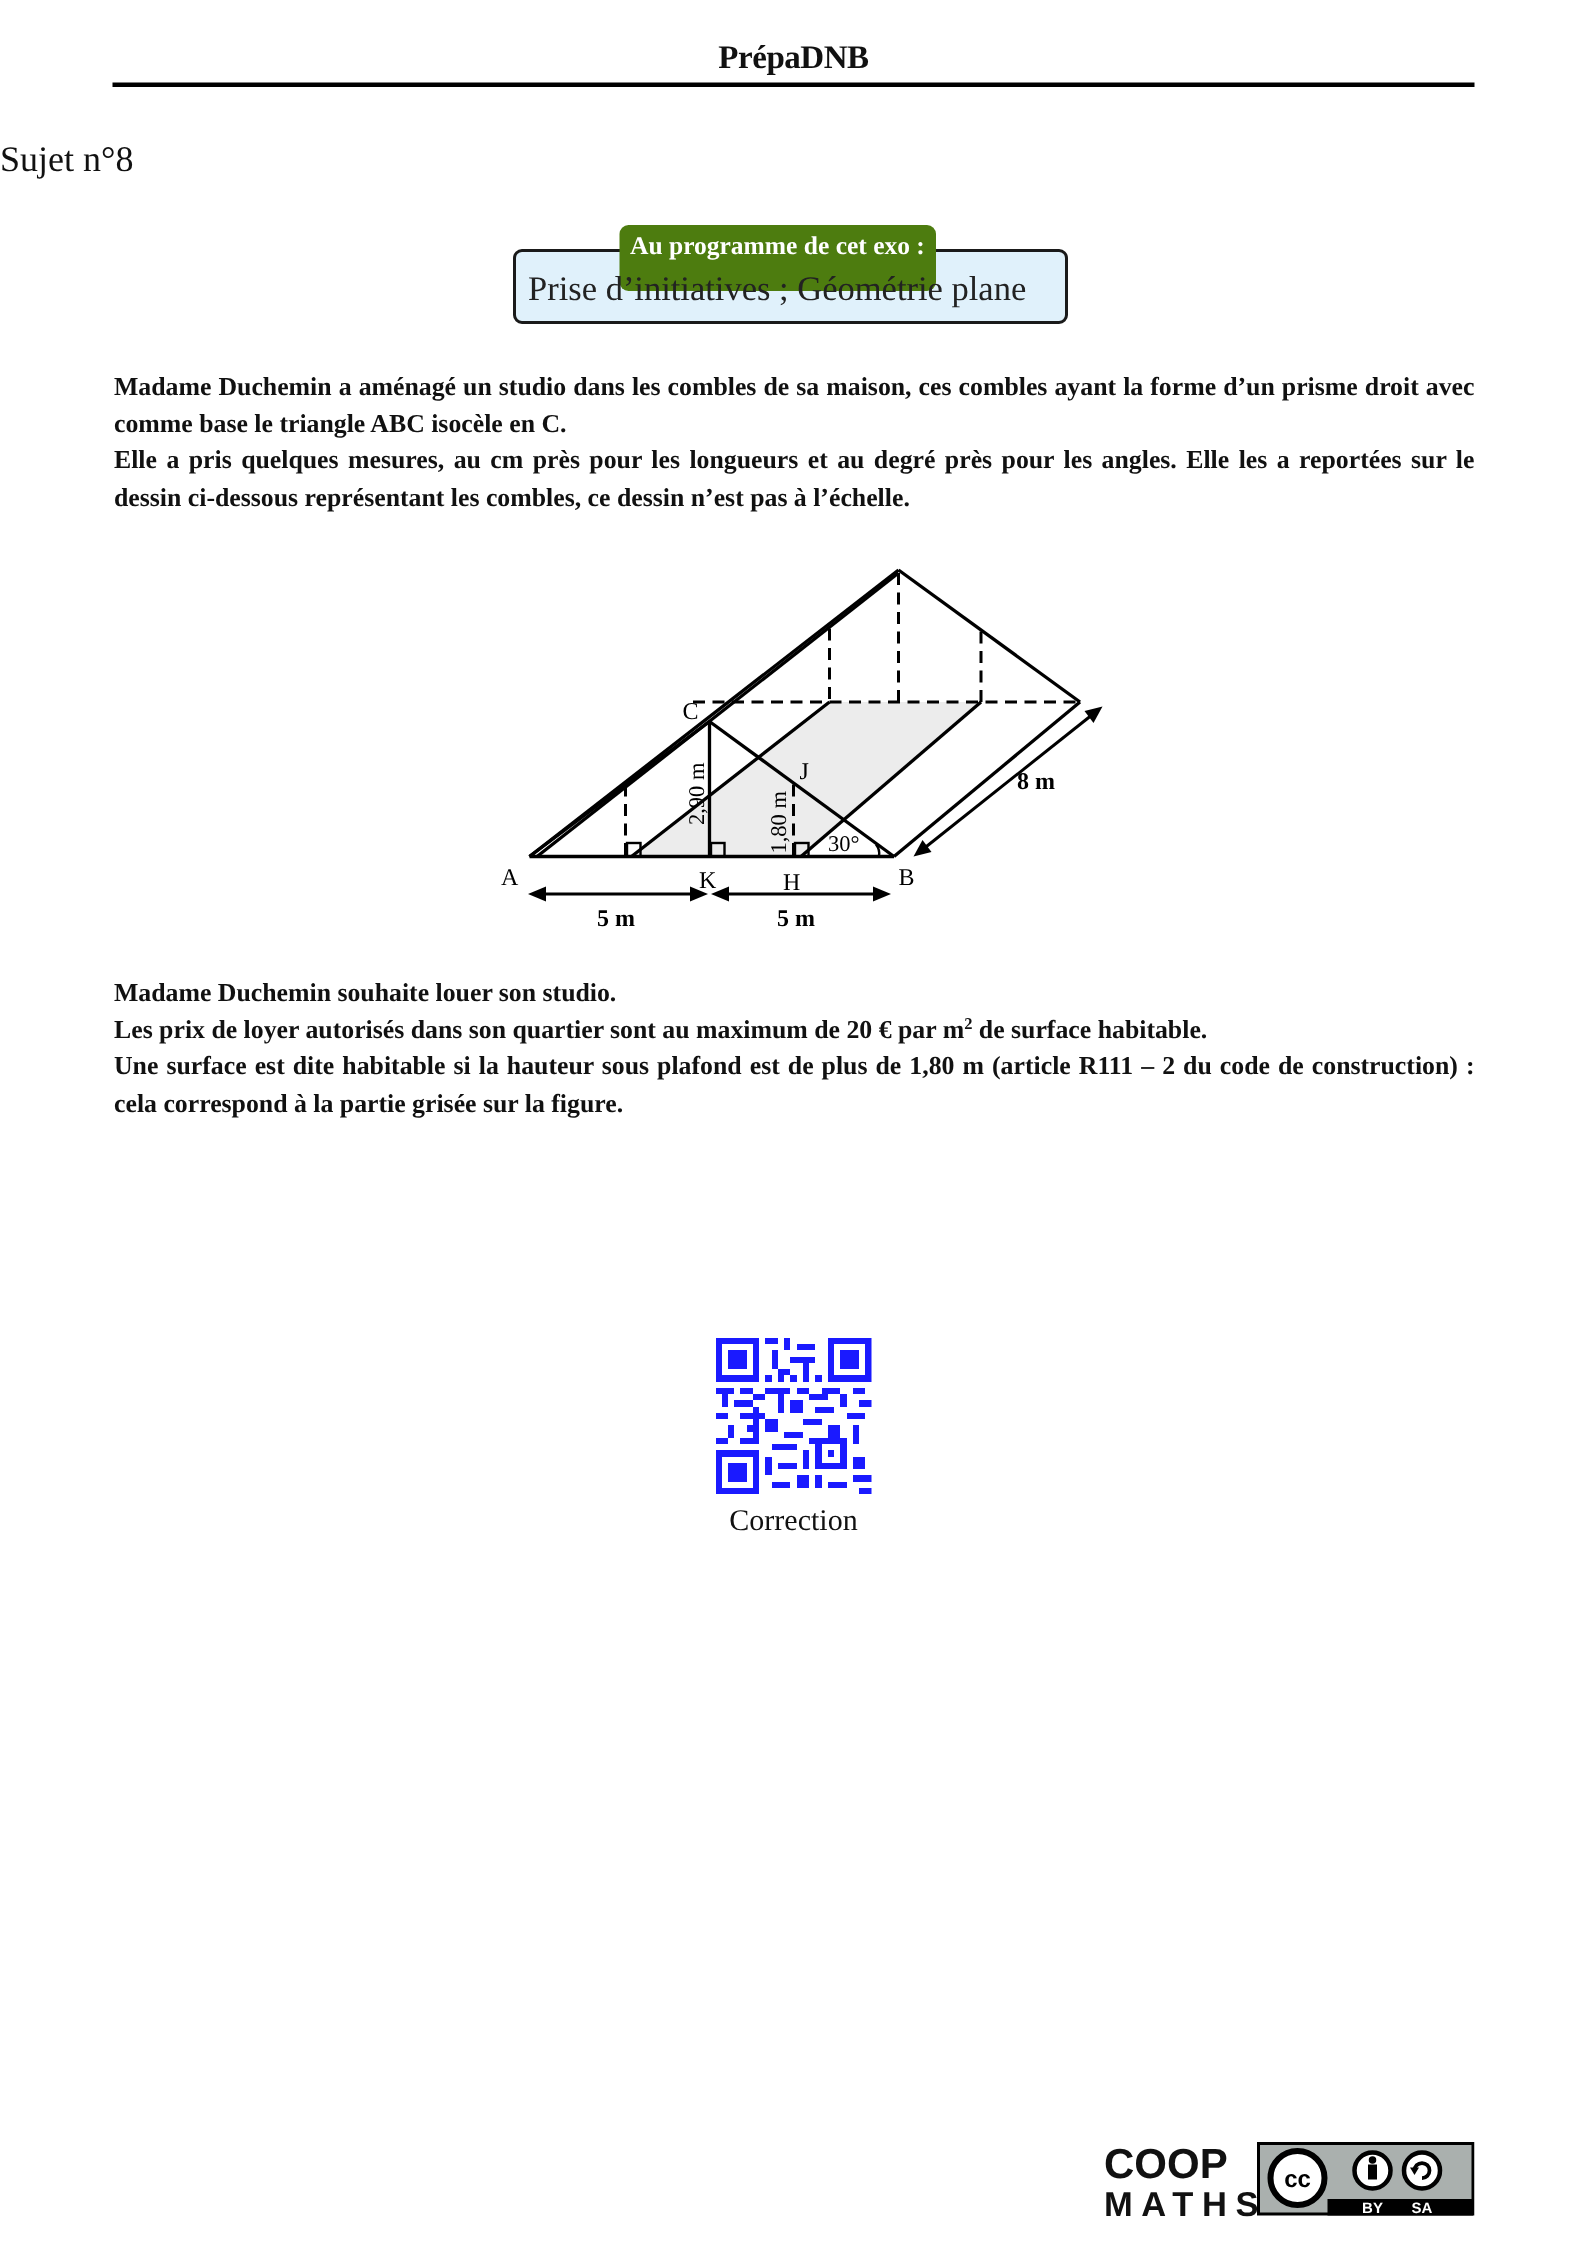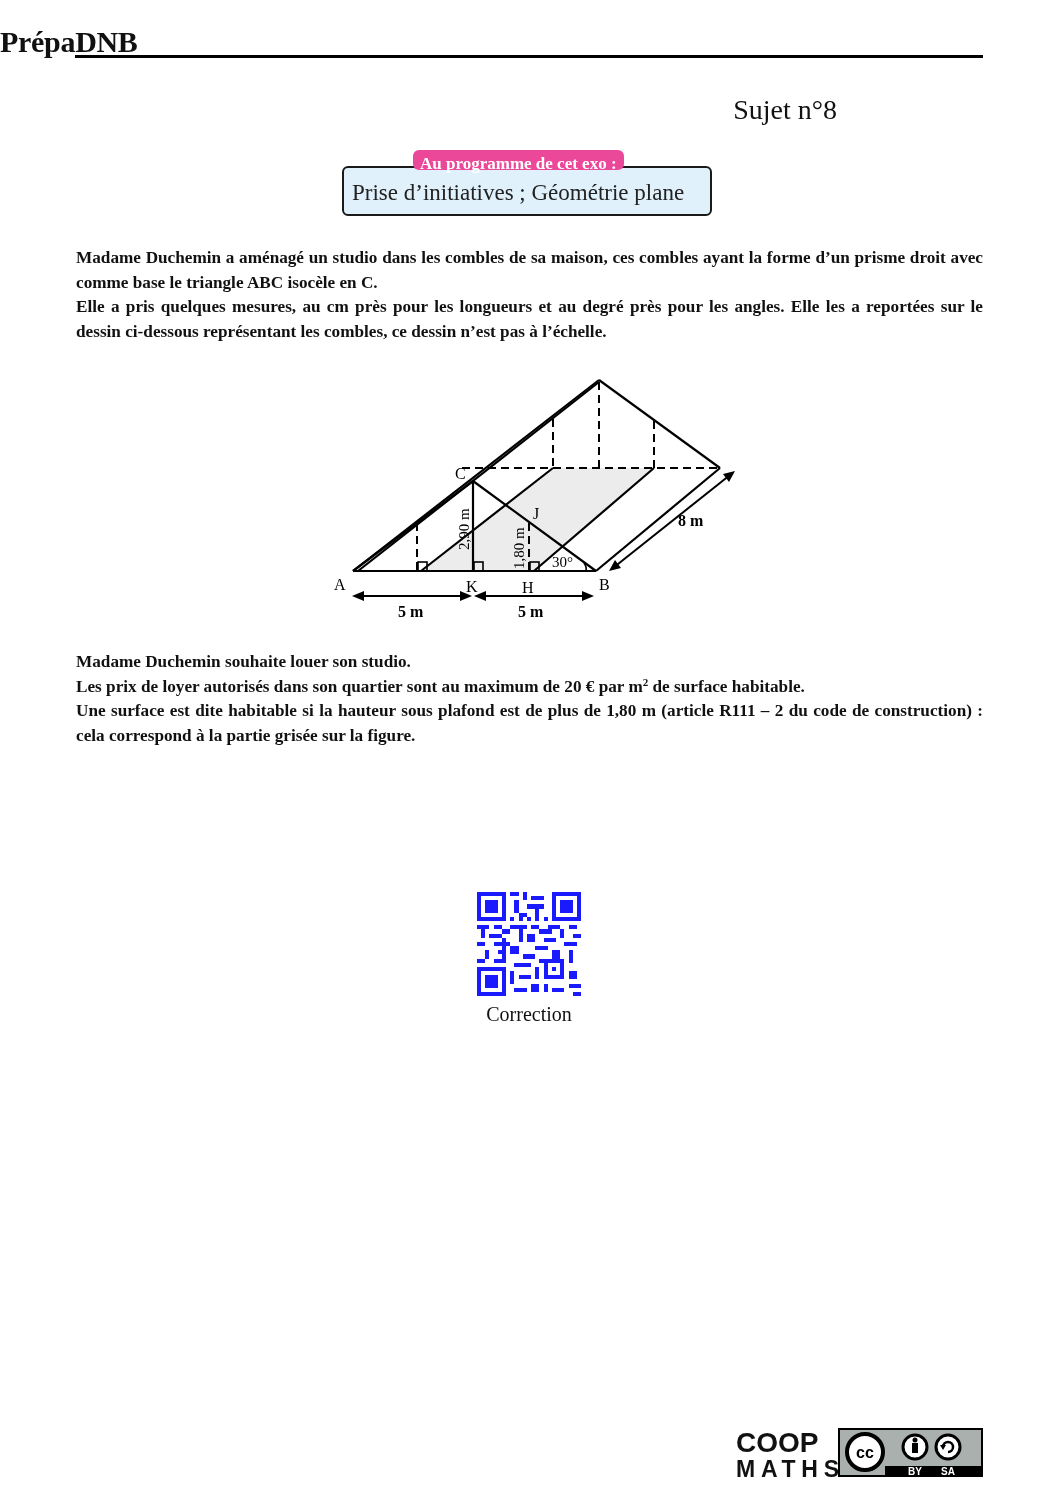--- a/index.html
+++ b/index.html
@@ -1,26 +1,26 @@
 <!DOCTYPE html>
 <html><head>
 <meta charset="utf-8">
 <style>
   html, body { margin: 0; padding: 0; background: #ffffff; }
   body { width: 1058px; height: 1497px; position: relative; overflow: hidden;
          font-family: "DejaVu Serif", "Liberation Serif", serif; color: #111; }
-  .header-title { position: absolute; left: 0; width: 1058px; top: 25px; 
-         font-family: "Liberation Serif", serif; font-weight: bold; font-size: 30px; letter-spacing: -0.3px; }
+  .header-title { position: absolute; left: 0; width: 1058px; top: 25px; text-align: center;
+         font-family: "Liberation Serif", serif; font-weight: bold; font-size: 22px; letter-spacing: -0.3px; }
   .header-rule { position: absolute; left: 75px; width: 908px; top: 55px; height: 3px; background: #000; }
-  .subject-title { position: absolute; left: 0; width: 837px; top: 94px; text-align: right;
-         font-family: "Liberation Serif", serif; font-size: 28px; }
+  .subject-title { position: absolute; left: 0; width: 837px; top: 94px; text-align: left;
+         font-family: "Liberation Serif", serif; font-size: 24px; }
   .program-box { position: absolute; left: 342px; top: 166px; width: 370px; height: 50px;
          background: #e0f1fb; border: 2px solid #1a1a1a; border-radius: 6px; box-sizing: border-box; }
-  .program-badge { position: absolute; left: 413px; top: 150px; height: 20px; padding: 0 7px;
-         background: #ec4899; color: #fff; border-radius: 6px; font-family: "Liberation Serif", serif;
+  .program-badge { position: absolute; left: 413px; top: 150px; height: 44px; padding: 0 7px;
+         background: #4d7c0f; color: #fff; border-radius: 6px; font-family: "Liberation Serif", serif;
          font-weight: bold; font-size: 17px; line-height: 27px; white-space: nowrap; }
   .program-text { position: absolute; left: 352px; top: 180px; font-family: "Liberation Serif", serif;
          font-size: 23px; color: #222; white-space: nowrap; }
   .para { position: absolute; left: 76px; width: 907px; font-family: "Liberation Serif", serif;
          font-size: 17.2px; line-height: 24.5px; }
   .para p { margin: 0; font-weight: bold; }
   .justify { text-align: justify; text-align-last: left; }
   sup { font-size: 11px; line-height: 0; vertical-align: 6px; }
   .diagram { position: absolute; left: 0; top: 0; }
   .qr { position: absolute; left: 477px; top: 892px; width: 104px; height: 104px; }

